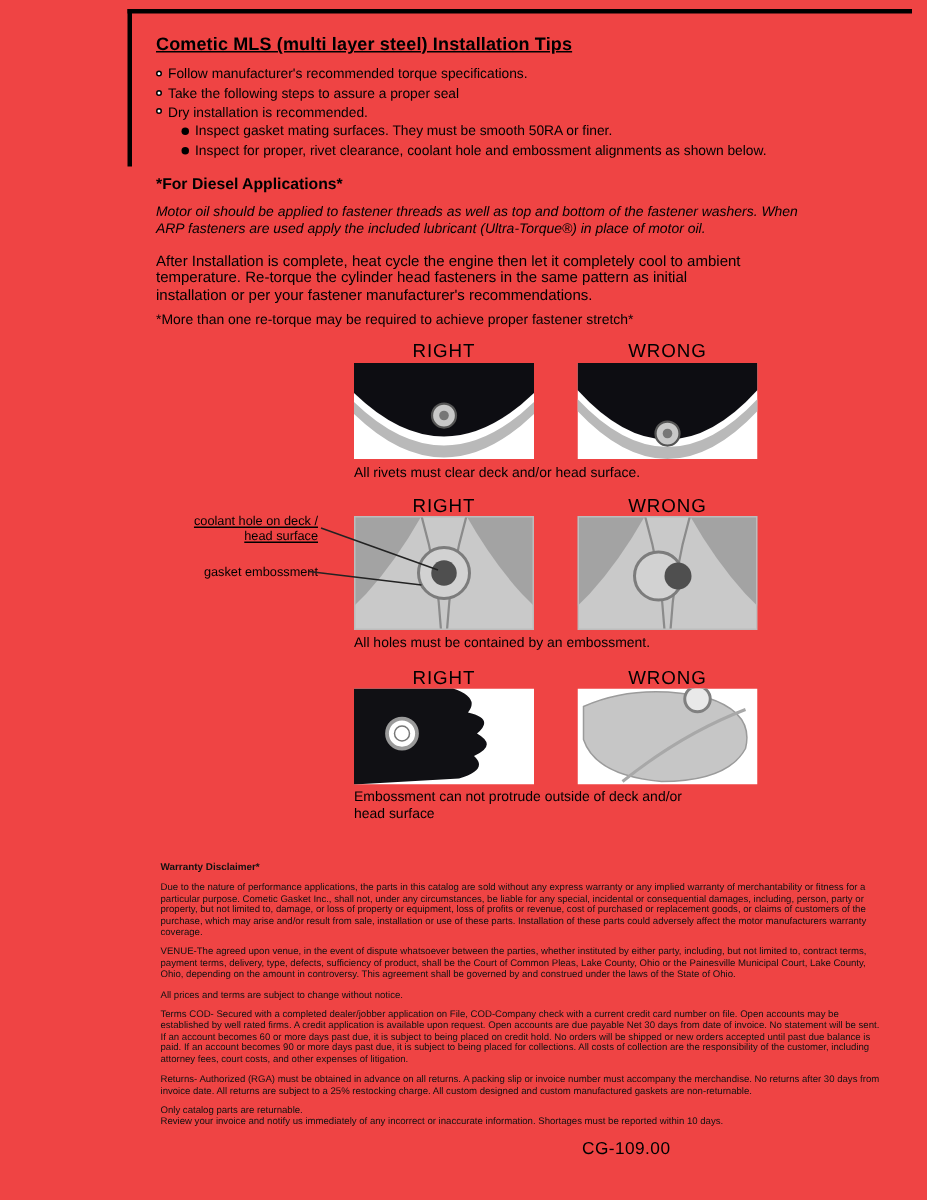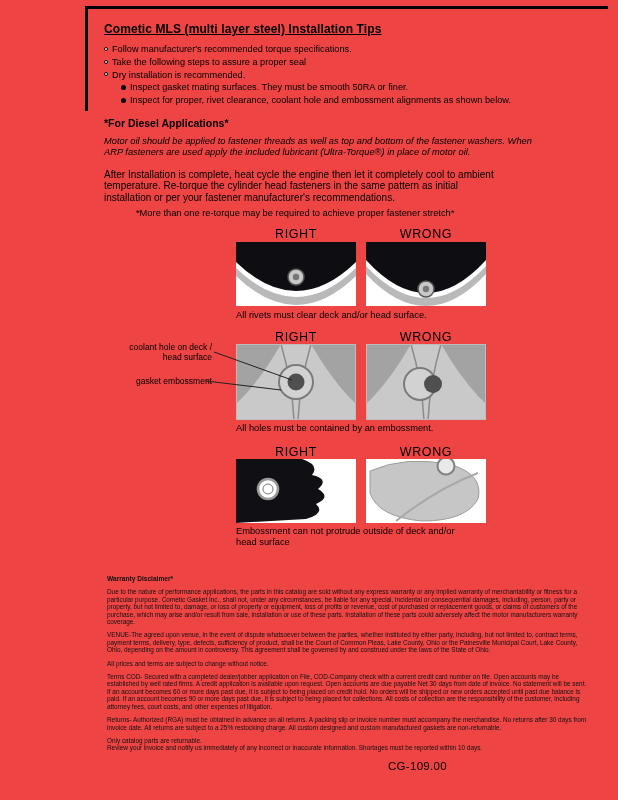--- a/index.html
+++ b/index.html
@@ -14,36 +14,36 @@
 
   .bullets { position:absolute; left:104px; top:44px; width:480px; font-size:9.2px; line-height:10.4px; }
   .b-item { display:flex; align-items:flex-start; margin-bottom:2.4px;text-align:right; }
   .b-dot  { width:4px; height:4px; border:1px solid #000; border-radius:50%; margin:2.8px 4px 0 0; flex:none; background:#fff; }
   .sub    { margin-left:17px; }
   .sb-dot { width:5px; height:5px; border-radius:50%; margin:2.5px 4px 0 0; flex:none; background:#000; }
 
   .diesel-h { position:absolute; left:104px; top:117px; font-size:10.5px; font-weight:bold; }
   .para1 { position:absolute; left:104px; top:136px; width:428px; font-size:9.3px; line-height:11.4px;font-style:italic; }
   .para2 { position:absolute; left:104px; top:169px; width:402px; font-size:10px; line-height:11.4px; }
-  .note  { position:absolute; left:104px; top:208px; font-size:9.3px;margin-left:32px; }
+  .note  { position:absolute; left:104px; top:208px; font-size:9.3px; }
 
   .dg-label { position:absolute; width:120px; text-align:center; font-size:12.5px; letter-spacing:0.6px; }
   .dg-img   { position:absolute; width:120px; }
   .col-l { left:236px; }
-  .col-r { left:366px; }
+  .col-r { left:385px; }
   .row1-lab { top:227px; } .row1-img { top:242px; height:64px; }
   .row2-lab { top:330px; } .row2-img { top:344px; height:76px; }
   .row3-lab { top:445px; } .row3-img { top:459px; height:64px; }
 
   .caption { position:absolute; font-size:9.3px; line-height:11px; }
   .cap1 { left:236px; top:310px; width:260px; }
   .cap2 { left:236px; top:423px; width:260px; }
   .cap3 { left:236px; top:526px; width:225px; }
 
-  .ann-coolant { position:absolute; left:128px; top:343px; width:84px; font-size:8.5px; line-height:9.6px; text-align:right; }
+  .ann-coolant { position:absolute; left:128px; top:343px; width:84px; font-size:8.5px; line-height:9.6px; text-align:right;text-decoration:underline; }
   .ann-emboss  { position:absolute; left:120px; top:376px; width:92px; font-size:8.5px; text-align:right; }
   .ann-lines   { position:absolute; left:206px; top:348px; width:100px; height:48px; z-index:5; pointer-events:none; }
 
   .disclaimer { position:absolute; left:107px; top:575px; width:483px; font-size:6.4px; line-height:7.4px; color:#111; }
   .disclaimer .dh { font-size:6.6px; font-weight:bold; margin-bottom:6px; }
   .disclaimer p { margin-bottom:6px; }
   .disclaimer .tight { margin-bottom:0; }
 
   .footer-code { position:absolute; left:388px; top:760px; font-size:11.5px; letter-spacing:0.3px; }
 </style>

